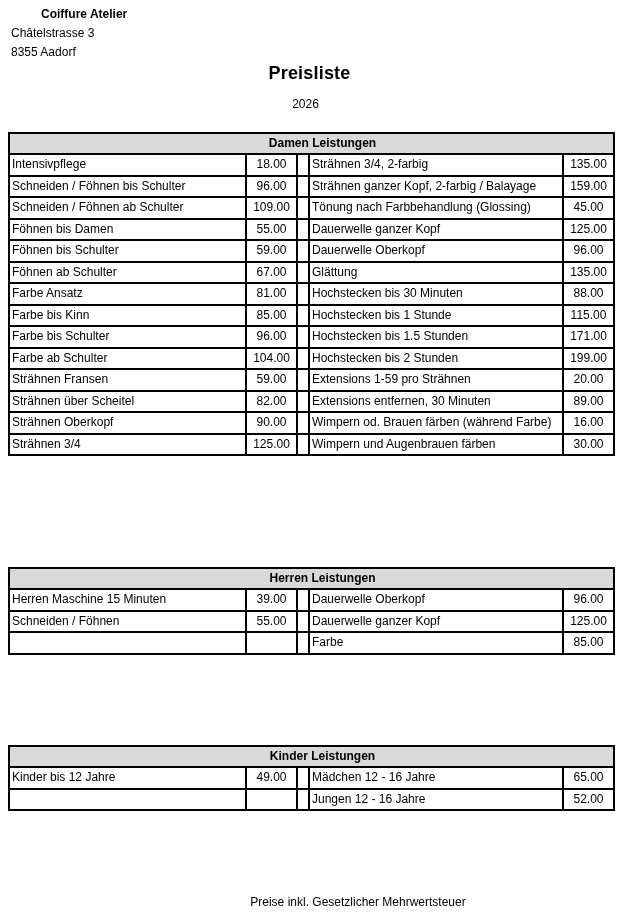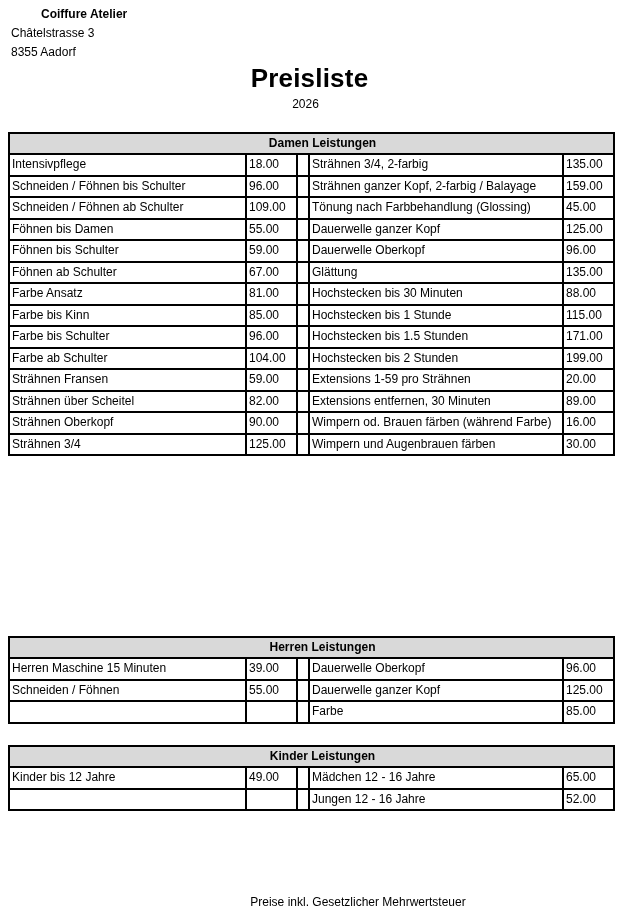--- a/index.html
+++ b/index.html
@@ -4,44 +4,44 @@
 <style>
   html, body { margin: 0; padding: 0; background: #ffffff; }
   body {
     width: 619px; height: 915px; position: relative; overflow: hidden;
     font-family: "Liberation Sans", "DejaVu Sans", sans-serif;
     color: #000;
   }
   .addr { position: absolute; left: 11px; top: 5px; font-size: 12px; line-height: 19px; }
   .addr .name { font-weight: bold; margin-left: 30px; }
   .title { position: absolute; left: 0; width: 619px; top: 63px; text-align: center;
-    font-size: 26px; font-weight: bold; letter-spacing: 0.2px; }
+    font-size: 18px; font-weight: bold; letter-spacing: 0.2px; }
   .year { position: absolute; left: 0; width: 611px; top: 97px; text-align: center; font-size: 12px; }
 
   table.price {
     position: absolute; left: 8px; width: 605px;
     border-collapse: collapse; table-layout: fixed;
     font-size: 12px;
   }
   table.price td {
     border: 2px solid #000; height: 19.5px; padding: 0 2px;
     white-space: nowrap; overflow: hidden; line-height: 19px;
   }
   table.price tr.head td {
     background: #d9d9d9; text-align: center; font-weight: bold; height: 19px; padding-left: 24px;
   }
-  td.price { text-align: left; }
+  td.price { text-align: center; }
   col.c1 { width: 237px; }
   col.c2 { width: 51px; }
   col.c3 { width: 12px; }
   col.c4 { width: 254px; }
   col.c5 { width: 51px; }
 
   #t-damen { top: 132px; }
-  #t-herren { top: 636px; }
+  #t-herren { top: 567px; }
   #t-kinder { top: 745px; }
 
   .footer { position: absolute; left: 0; width: 716px; top: 895px; text-align: center; font-size: 12px; }
 </style>
 </head>
 <body>
 
 <div class="addr">
   <div class="name">Coiffure Atelier</div>
   <div>Châtelstrasse 3</div>

